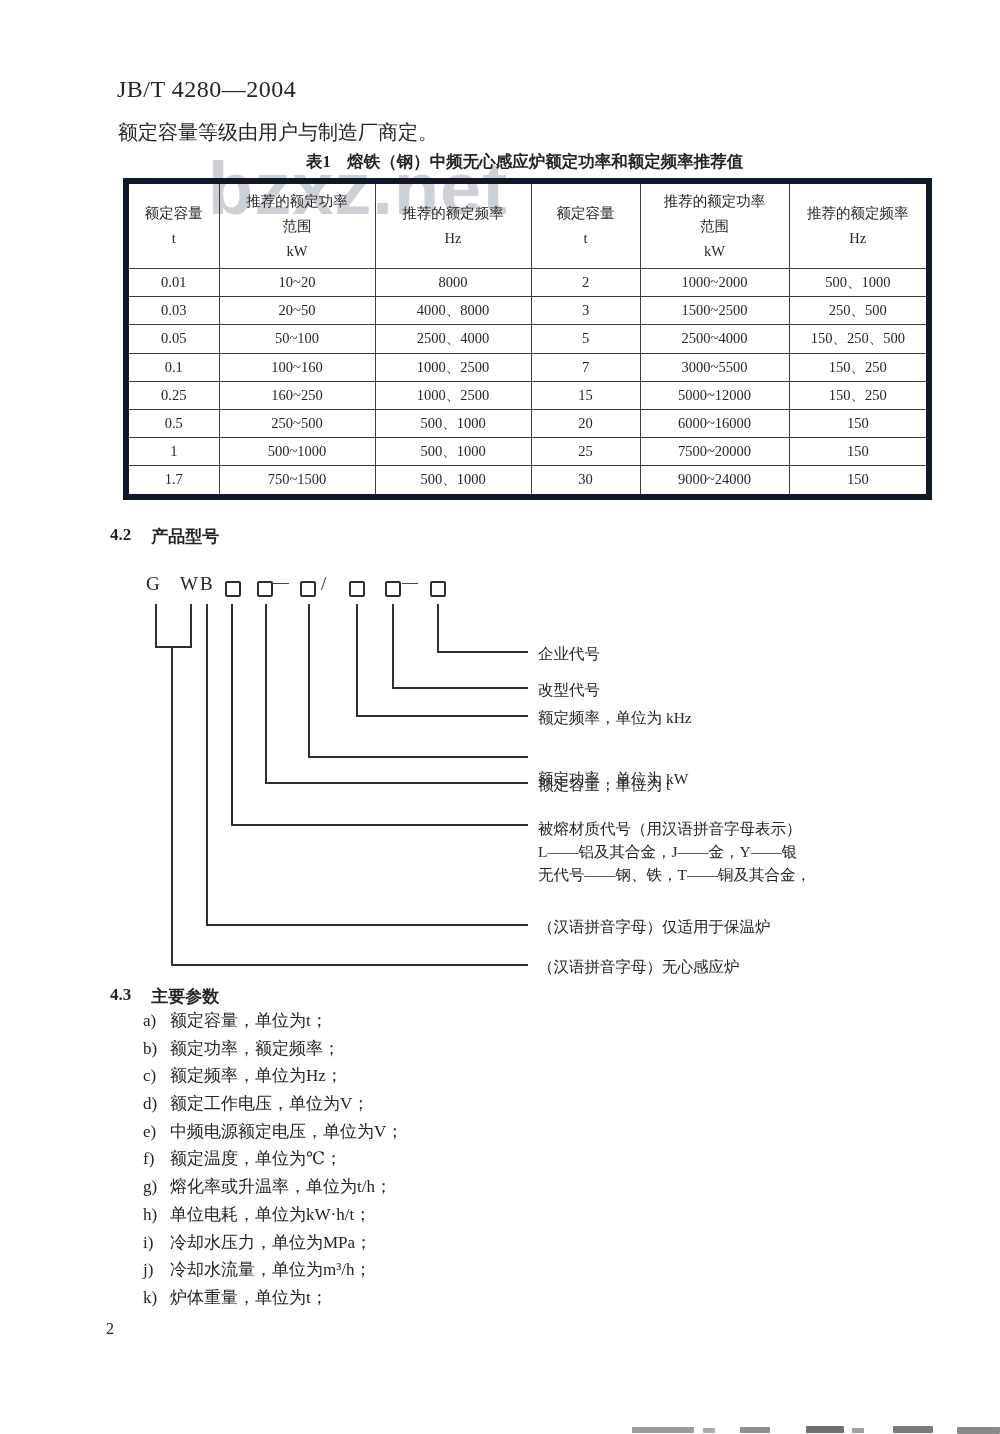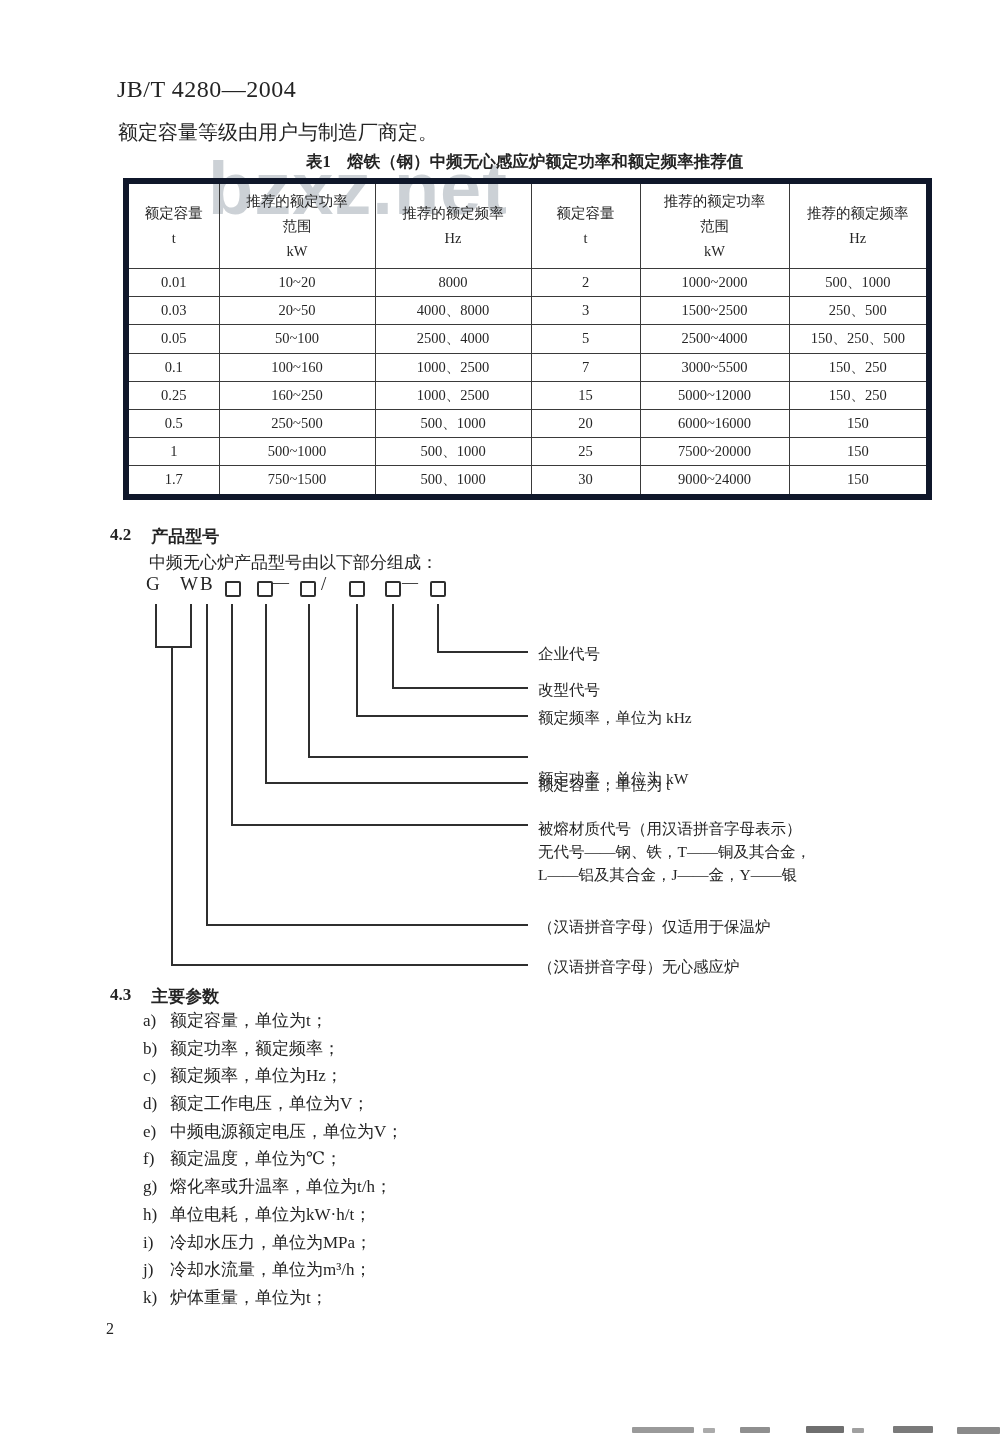--- a/index.html
+++ b/index.html
@@ -176,21 +176,20 @@
           <td>9000~24000</td>
           <td>150</td>
         </tr>
       </tbody>
   </table>
 
   <div class="abs sec-head h42">
     <span>4.2</span>
     <span>产品型号</span>
   </div>
-  <div class="abs s42-intro">中频无心炉产品型号由以下部分组成：</div>
 
   <span class="code-letter" style="left:146px">G</span>
   <span class="code-letter" style="left:180px">W</span>
   <span class="code-letter" style="left:200px">B</span>
   <div class="code-box" style="left:225px"></div>
   <div class="code-box" style="left:257px"></div>
   <span class="code-letter" style="left:273px;font-size:16px">—</span>
   <div class="code-box" style="left:300px"></div>
   <span class="code-letter" style="left:321px">/</span>
   <div class="code-box" style="left:349px"></div>
@@ -218,22 +217,22 @@
   <div class="vline" style="left:437px;top:604px;height:49px"></div>
   <div class="hline" style="left:437px;top:651px;width:91px"></div>
 
   <div class="dlabel" style="top:644px">企业代号</div>
   <div class="dlabel" style="top:680px">改型代号</div>
   <div class="dlabel" style="top:708px">额定频率，单位为 kHz</div>
   <div class="dlabel" style="top:769px">额定功率，单位为 kW</div>
   <div class="dlabel" style="top:775px">额定容量，单位为 t</div>
   <div class="dlabel" style="top:817px">
     <div class="sub">被熔材质代号（用汉语拼音字母表示）</div>
+    <div class="sub">L——铝及其合金，J——金，Y——银</div>
     <div class="sub">无代号——钢、铁，T——铜及其合金，</div>
-    <div class="sub">L——铝及其合金，J——金，Y——银</div>
   </div>
   <div class="dlabel" style="top:917px">（汉语拼音字母）仅适用于保温炉</div>
   <div class="dlabel" style="top:957px">（汉语拼音字母）无心感应炉</div>
 
   <div class="abs sec-head h43">
     <span>4.3</span>
     <span>主要参数</span>
   </div>
   <div class="param-list">
       <div class="item">

